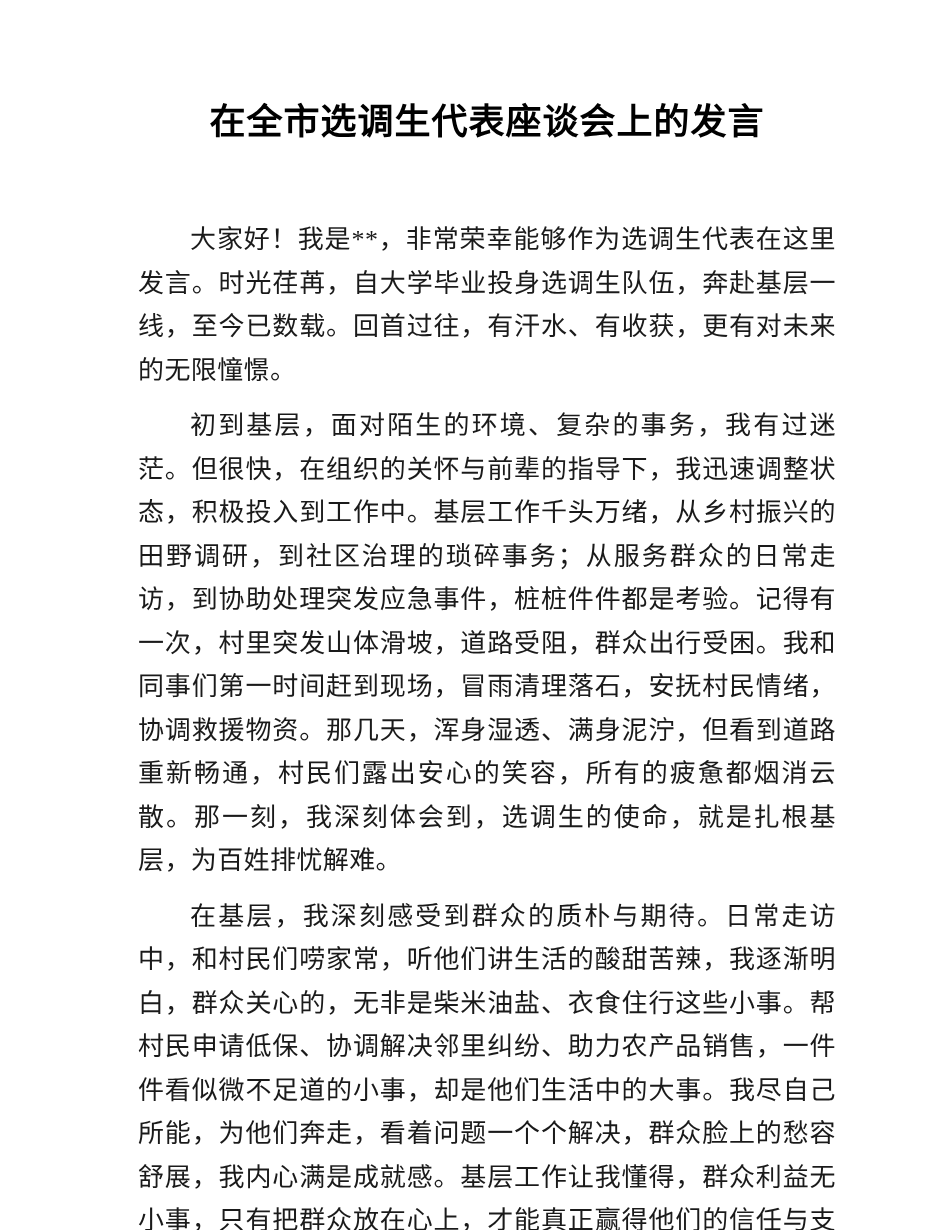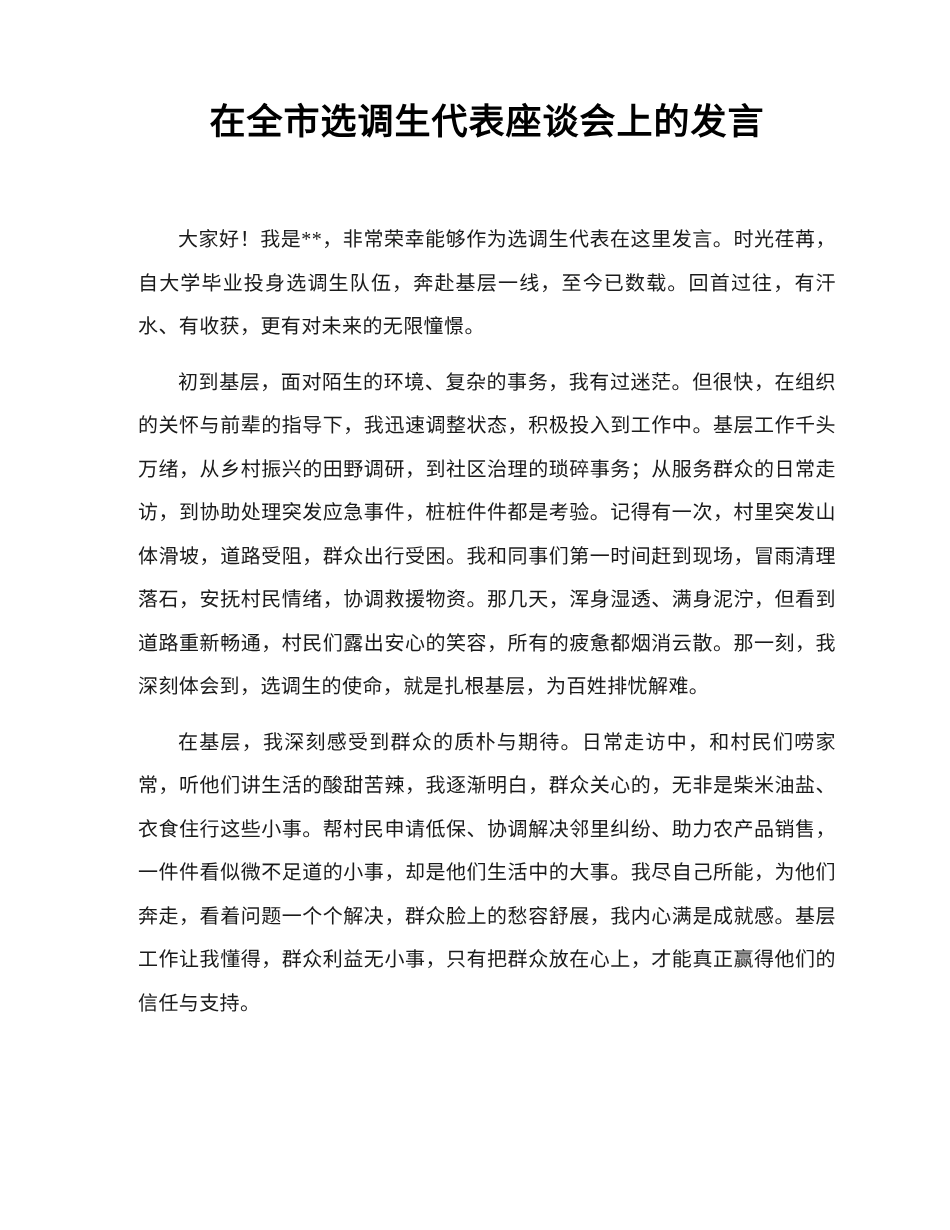--- a/index.html
+++ b/index.html
@@ -32,21 +32,21 @@
   }
   .salutation {
     margin: 0 0 12px 0;
     font-size: 22px;
     line-height: 43.5px;
     text-indent: 0;
     letter-spacing: 0.4px;
   }
   .body-para {
     margin: 0 0 12px 0;
-    font-size: 20px;
+    font-size: 26px;
     line-height: 43.5px;
     text-indent: 2em;
     text-align: justify;
     letter-spacing: 0.4px;
   }
 </style>
 </head>
 <body>
 
 <div class="page">

